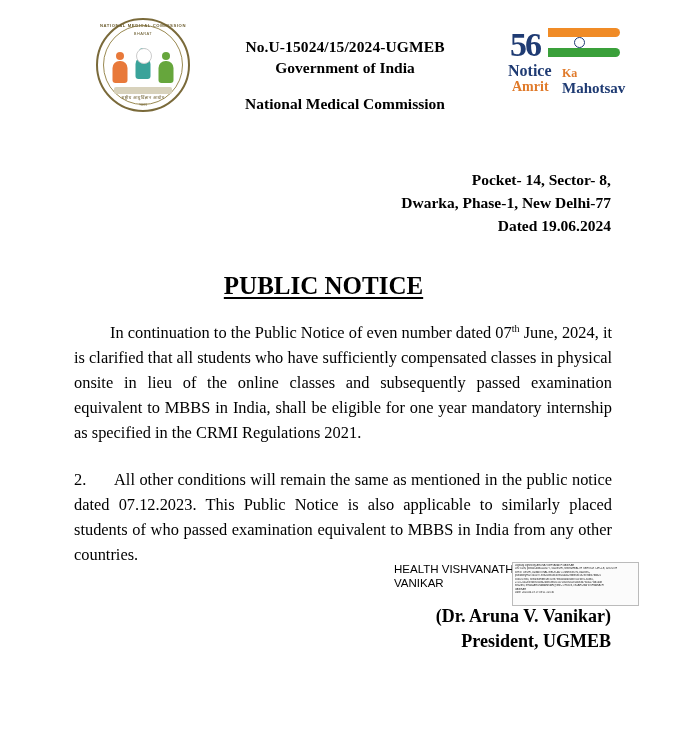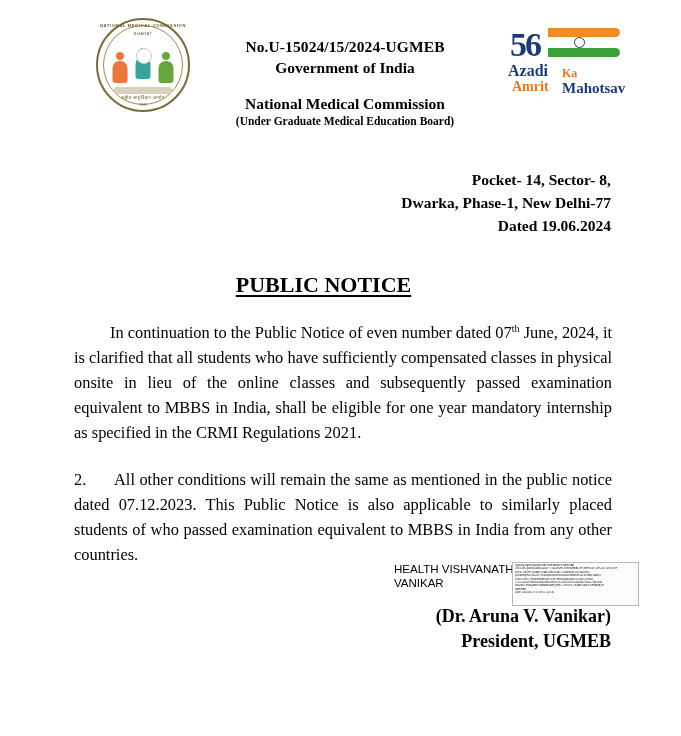--- a/index.html
+++ b/index.html
@@ -281,21 +281,21 @@
 
   
   .doc-title {
     position: absolute;
     top: 272px;
     left: 0;
     width: 647px;
     text-align: center;
     font-family: "Liberation Serif", serif;
     font-weight: bold;
-    font-size: 22px;
+    font-size: 25px;
     text-decoration: underline;
     text-underline-offset: 3px;
   }
 
   
   .body-text {
     position: absolute;
     top: 316px;
     left: 74px;
     width: 538px;
@@ -398,32 +398,31 @@
       <div class="mid-circle"></div>
       <div class="ribbon"></div>
       <div class="arc-text-bottom">राष्ट्रीय आयुर्विज्ञान आयोग</div>
       <div class="arc-text-bottom2">भारत</div>
     </div>
 
     <div class="header-center">
       <div class="line1">No.U-15024/15/2024-UGMEB</div>
       <div class="line2">Government of India</div>
       <div class="line3">National Medical Commission</div>
-      <div class="line4">(Under Graduate Medical Education Board)</div>
     </div>
 
     <div class="azadi">
       <div class="seventy-five">56</div>
       <div class="flag">
         <div class="stripe s1"></div>
         <div class="stripe s2"></div>
         <div class="stripe s3"></div>
         <div class="chakra"></div>
       </div>
-      <div class="word-azadi">Azadi</div>
+      <div class="word-azadi">Notice</div>
       <div class="word-ka">Ka</div>
       <div class="word-amrit">Amrit</div>
       <div class="word-mahotsav">Mahotsav</div>
     </div>
   </div>
 
   <div class="address-block">
     <div>Pocket- 14, Sector- 8,</div>
     <div>Dwarka, Phase-1, New Delhi-77</div>
     <div>Dated 19.06.2024</div>

